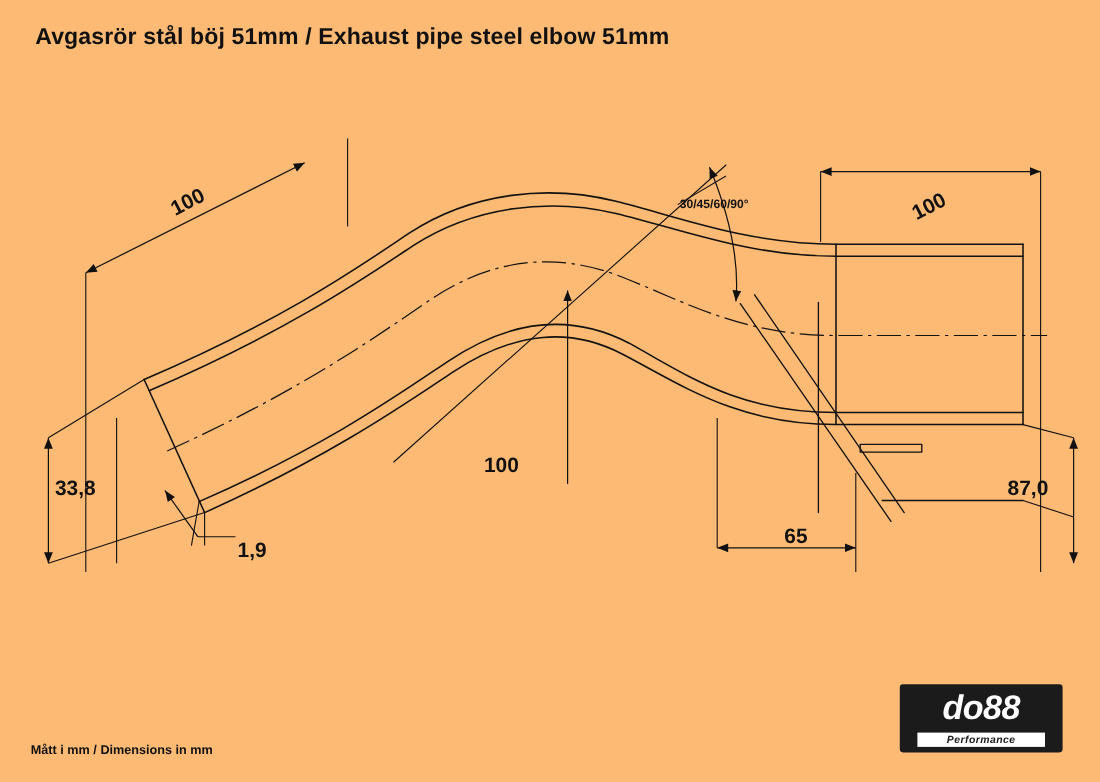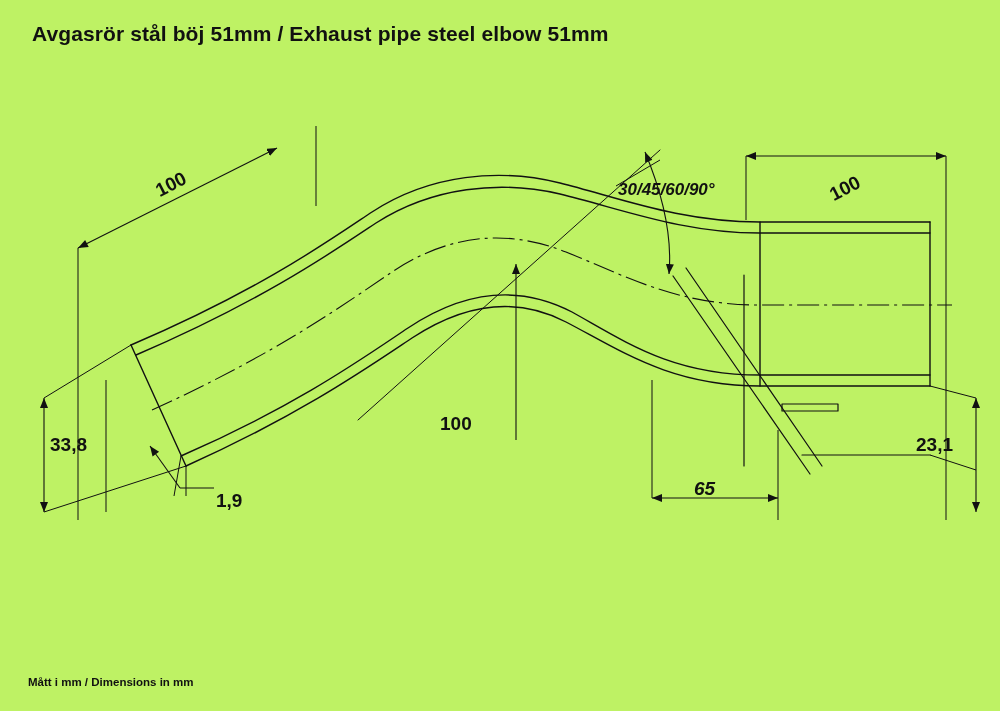--- a/index.html
+++ b/index.html
@@ -7,21 +7,21 @@
     padding: 0;
     background: #ffffff;
   }
   body {
     font-family: "Liberation Sans", sans-serif;
   }
   #page {
     position: relative;
     width: 1000px;
     height: 711px;
-    background: #bef264;
+    background: #fdba74;
     overflow: hidden;
   }
   #title {
     position: absolute;
     left: 32px;
     top: 22px;
     font-size: 21px;
     font-weight: bold;
     color: #111111;
     letter-spacing: 0.1px;
@@ -43,25 +43,24 @@
   }
   .dimlabel {
     position: absolute;
     font-size: 19px;
     font-weight: bold;
     color: #111111;
     white-space: nowrap;
   }
   .anglelabel {
     position: absolute;
-    font-size: 17px;
-    font-weight: bold;
-    color: #111111;
-    white-space: nowrap;
-    font-style: italic;
+    font-size: 11px;
+    font-weight: bold;
+    color: #111111;
+    white-space: nowrap;
   }
   #logo {
     position: absolute;
     left: 818px;
     top: 622px;
     width: 148px;
     height: 62px;
     background: #1b1b1b;
     border-radius: 3px;
   }
@@ -191,21 +190,26 @@
       <path d="M652,498 L778,498" marker-start="url(#arrowStart)" marker-end="url(#arrowEnd)"></path>
       <path d="M652,380 L652,498" stroke-width="1"></path>
       <path d="M778,430 L778,520" stroke-width="1"></path>
     </g>
   </svg>
 
   <div class="dimlabel" style="left:152px; top:182px; transform:rotate(-27deg); transform-origin:left top;">100</div>
   <div class="dimlabel" style="left:826px; top:186px; transform:rotate(-27deg); transform-origin:left top;">100</div>
   <div class="dimlabel" style="left:440px; top:413px;">100</div>
   <div class="dimlabel" style="left:50px; top:434px;">33,8</div>
-  <div class="dimlabel" style="left:916px; top:434px;">23,1</div>
+  <div class="dimlabel" style="left:916px; top:434px;">87,0</div>
   <div class="dimlabel" style="left:216px; top:490px;">1,9</div>
-  <div class="dimlabel" style="left:694px; top:478px;font-style:italic;">65</div>
+  <div class="dimlabel" style="left:713px; top:478px;">65</div>
   <div class="anglelabel" style="left:618px; top:180px;">30/45/60/90°</div>
 
   <div id="footnote">Mått i mm / Dimensions in mm</div>
 
+  <div id="logo">
+    <div class="logo-text">do88</div>
+    <div class="logo-bar"></div>
+    <div class="logo-sub">Performance</div>
+  </div>
 
 </div>
 
 </body></html>

